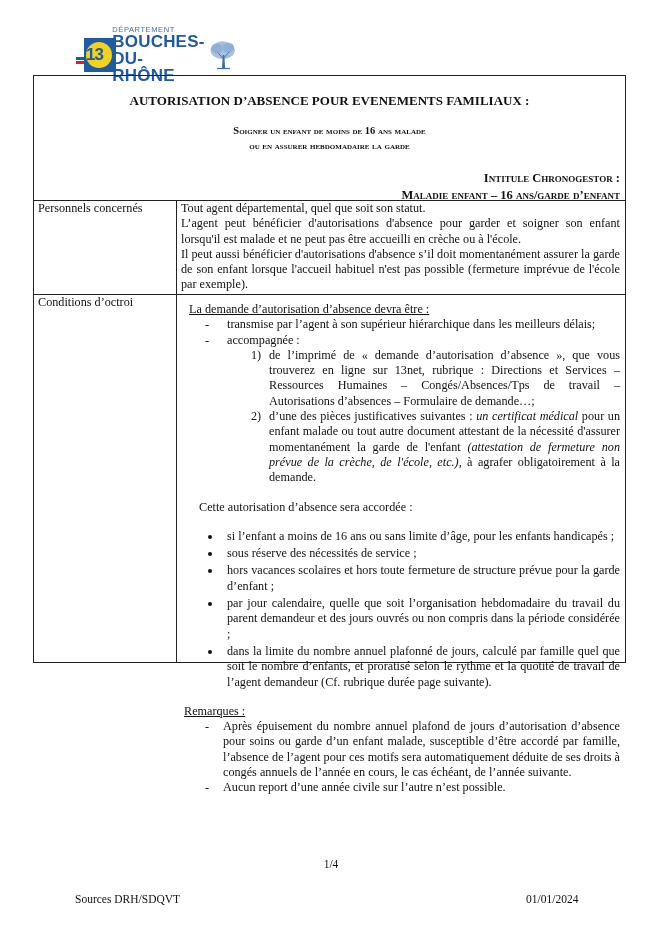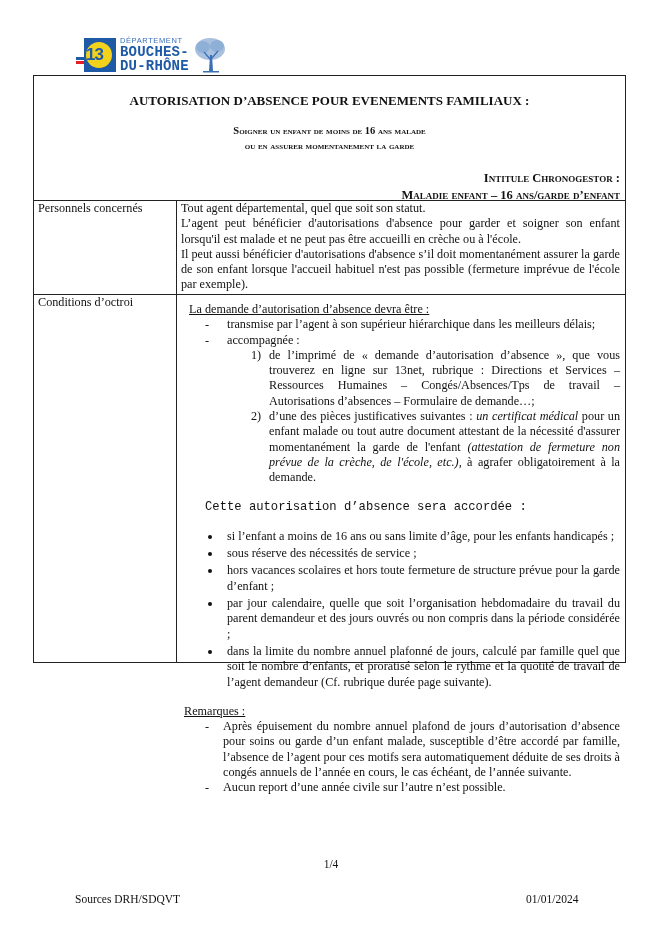--- a/index.html
+++ b/index.html
@@ -20,21 +20,21 @@
   }
   .logo-badge .yellow {
     position: absolute; left: 10px; top: 4px; width: 26px; height: 26px; border-radius: 50%;
     background: #f2d21a; color: #1f5aa6; font: bold 17px "Liberation Sans", sans-serif;
     text-align: left; line-height: 26px; letter-spacing: -1px;
   }
   .logo-badge .stripe1 { position: absolute; left: 0; top: 19px; width: 16px; height: 3px; background: #1f5aa6; }
   .logo-badge .stripe2 { position: absolute; left: 0; top: 23px; width: 16px; height: 3px; background: #e31e24; }
   .logo-text { margin-left: 4px; font-family: "Liberation Sans", sans-serif; line-height: 1; }
   .logo-text .dep { font-size: 7.5px; color: #3a70b8; letter-spacing: 0.6px; }
-  .logo-text .name { font-size: 14px; font-weight: bold; color: #1f5aa6; letter-spacing: 0.2px; font-family: Liberation Mono, monospace; }
+  .logo-text .name { font-size: 17px; font-weight: bold; color: #1f5aa6; letter-spacing: 0.2px; }
   .logo-tree { margin-left: 4px; width: 34px; height: 36px; }
 
   .frame {
     position: absolute; left: 33px; top: 75px; width: 593px; height: 588px;
     border: 1.2px solid #222; box-sizing: border-box;
   }
   .main-title {
     position: absolute; left: 0; right: 0; top: 17px; text-align: center;
     font-weight: bold; font-size: 13px;
   }
@@ -63,21 +63,21 @@
   .row1 .col-body p { margin: 0; }
   .row2 { top: 218px; bottom: 0; }
   .row2 .col-label { padding-top: 0; }
   .lead { margin: 7px 0 0 8px; text-decoration: underline; }
   .dash-list { list-style: none; margin: 0; padding: 0; }
   .dash-list li { position: relative; padding-left: 46px; }
   .dash-list li .dash { position: absolute; left: 24px; top: 0; }
   .num-list { list-style: none; margin: 0; padding: 0 0 0 0; }
   .num-list li { position: relative; padding-left: 50px; margin-left: 0; }
   .num-list li .num { position: absolute; left: 32px; top: 0; }
-  .lead2 { margin: 14px 0 0 24px; font-family: Liberation Mono, monospace; }
+  .lead2 { margin: 14px 0 0 18px; }
   .bullet-list { list-style: none; margin: 14px 0 0 0; padding: 0; }
   .bullet-list li { position: relative; padding-left: 46px; margin-bottom: 2px; }
   .bullet-list li .bullet {
     position: absolute; left: 27px; top: 6px; width: 4px; height: 4px; border-radius: 50%; background: #111;
   }
   .remarks-title { margin: 14px 0 0 3px; text-decoration: underline; }
   .rem-list li { padding-left: 42px; }
   .rem-list li .dash { left: 24px; }
   em { font-style: italic; }
   .page-num { position: absolute; top: 858px; left: 0; right: 0; text-align: center; font-size: 11.5px; }
@@ -106,21 +106,21 @@
     <path d="M16 34 L17 18 L19 18 L20 34 Z" fill="#3a70b8"></path>
     <path d="M17 22 L11 15 M19 21 L25 14" stroke="#3a70b8" stroke-width="1.2"></path>
     <rect x="10" y="34" width="16" height="1.5" fill="#3a70b8"></rect>
   </svg>
 </div>
 
 <div class="frame">
   <div class="main-title">AUTORISATION D’ABSENCE POUR EVENEMENTS FAMILIAUX :</div>
   <div class="sub-title">
     <div>Soigner un enfant de moins de 16 ans malade</div>
-    <div>ou en assurer momentanement la garde</div>
+    <div>ou en assurer hebdomadaire la garde</div>
   </div>
   <div class="chrono">
     <div>Intitule Chronogestor :</div>
     <div>Maladie enfant – 16 ans/garde d’enfant</div>
   </div>
 
   <div class="row row1">
     <div class="col-label">Personnels concernés</div>
     <div class="col-body">
       <p>Tout agent départemental, quel que soit son statut.</p>

